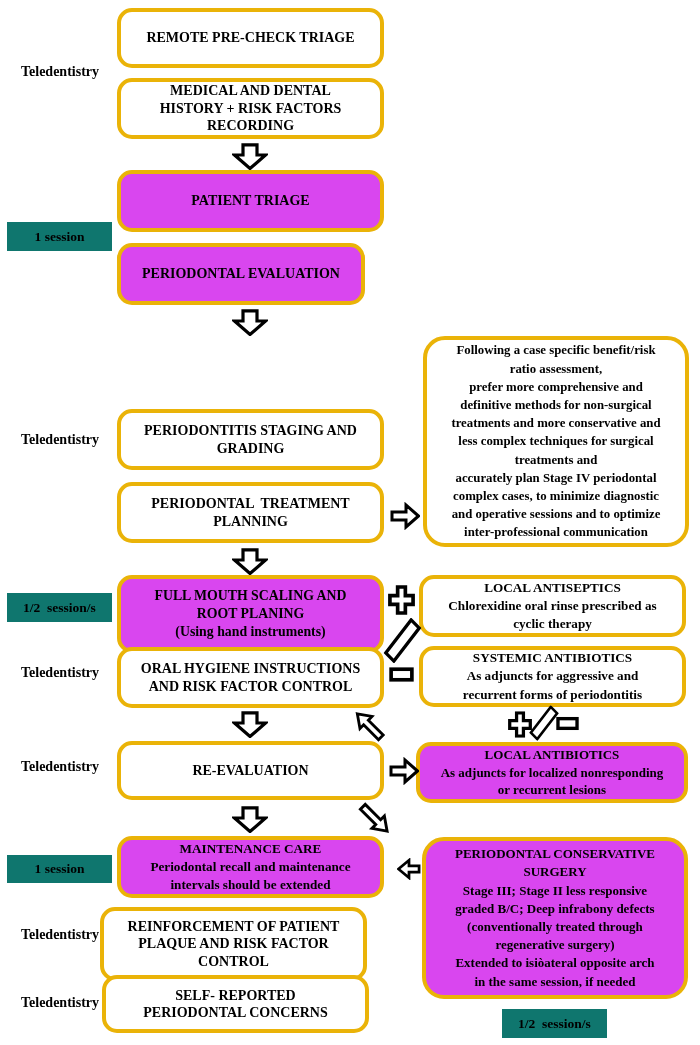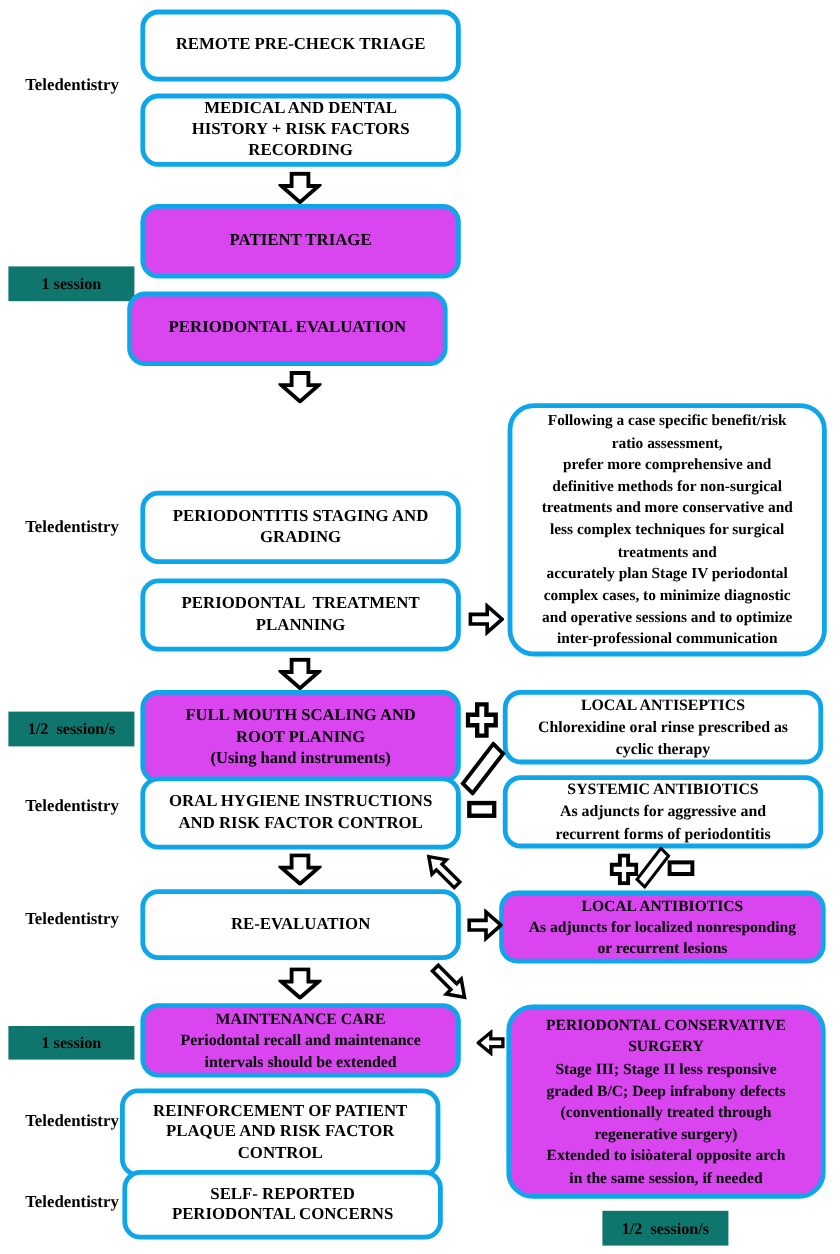--- a/index.html
+++ b/index.html
@@ -2,21 +2,21 @@
 <html><head>
 <meta charset="utf-8">
 <style>
   html,body{margin:0;padding:0;background:#fff;}
   .canvas{
     position:relative;width:700px;height:1045px;background:#fff;
     font-family:"Liberation Serif","DejaVu Serif",serif;font-weight:bold;color:#000;
     overflow:hidden;
   }
   .box{
-    position:absolute;box-sizing:border-box;background:#fff;border:4px solid #0ea5e9;
+    position:absolute;box-sizing:border-box;background:#fff;border:4px solid #eab308;
     border-radius:15px;display:flex;align-items:center;justify-content:center;
     text-align:center;padding:2px 4px;overflow:hidden;
   }
   .box.gray{background:#d946ef;}
   .box.round-big{border-radius:22px;}
   .txt{white-space:pre-wrap;font-size:14px;line-height:1.24;}
   .box.fs13 .txt{font-size:13.2px;line-height:1.38;}
   .box.note .txt{font-size:12.8px;line-height:18.2px;}
   .side-label{
     position:absolute;left:0;width:120px;height:22px;line-height:22px;
@@ -74,21 +74,21 @@
     <span class="txt">REMOTE PRE-CHECK TRIAGE</span>
   </div>
   <div class="box" style="left:117px;top:78px;width:267px;height:61px">
     <span class="txt">MEDICAL AND DENTAL
 HISTORY + RISK FACTORS
 RECORDING</span>
   </div>
   <div class="box gray" style="left:117px;top:170px;width:267px;height:62px">
     <span class="txt">PATIENT TRIAGE</span>
   </div>
-  <div class="box gray" style="left:106px;top:243px;width:267px;height:62px">
+  <div class="box gray" style="left:117px;top:243px;width:248px;height:62px">
     <span class="txt">PERIODONTAL EVALUATION</span>
   </div>
   <div class="box" style="left:117px;top:409px;width:267px;height:61px">
     <span class="txt">PERIODONTITIS STAGING AND
 GRADING</span>
   </div>
   <div class="box" style="left:117px;top:482px;width:267px;height:61px">
     <span class="txt">PERIODONTAL  TREATMENT
 PLANNING</span>
   </div>

